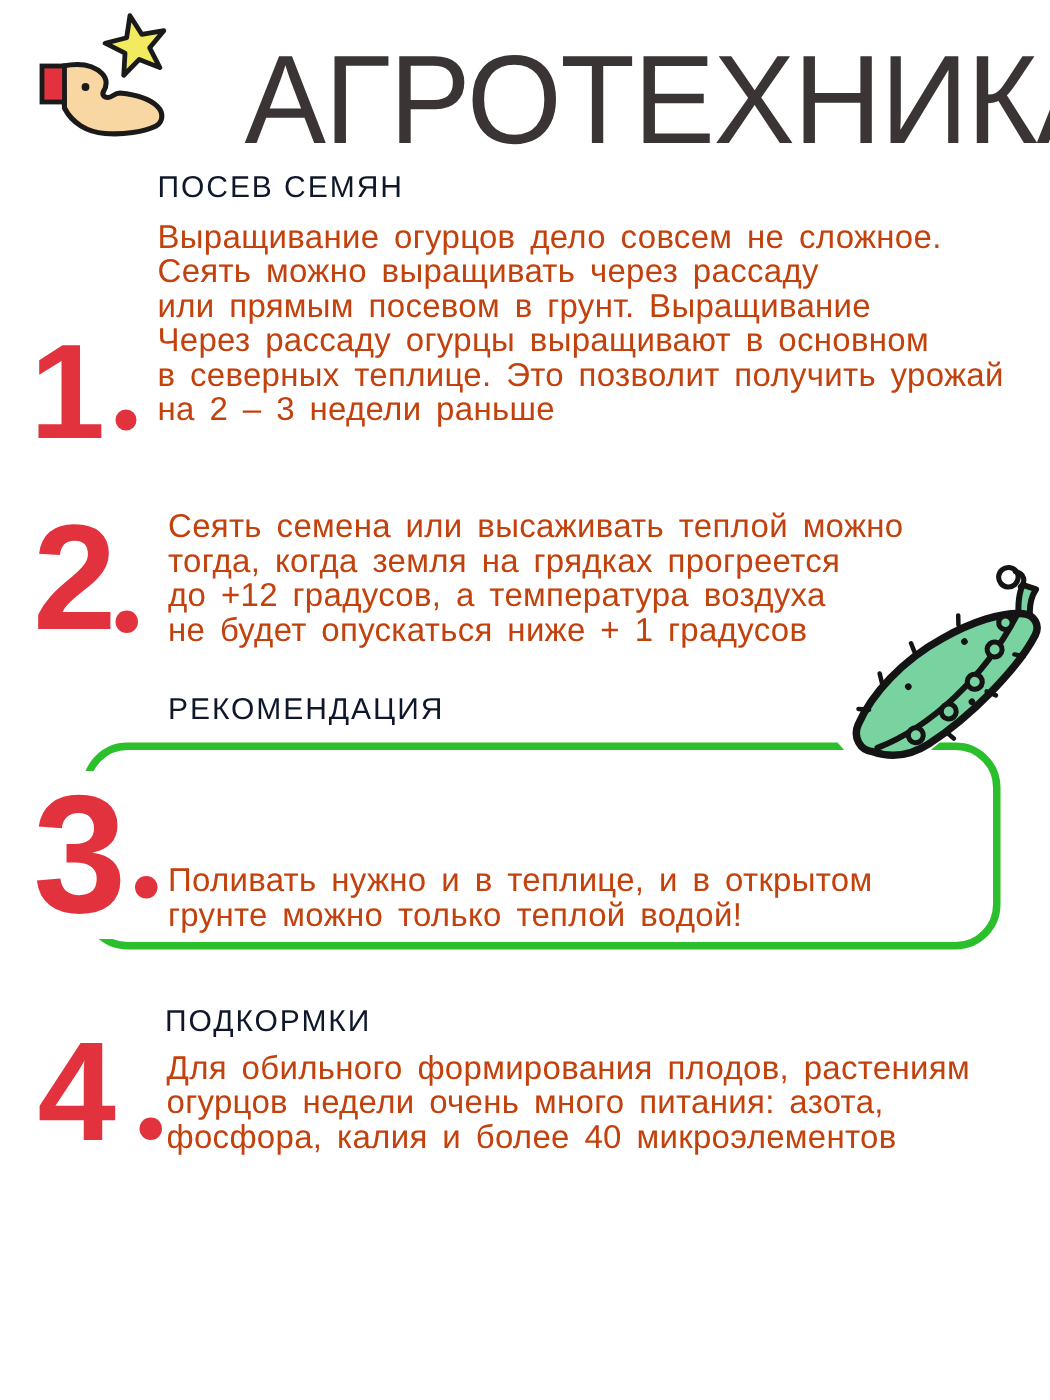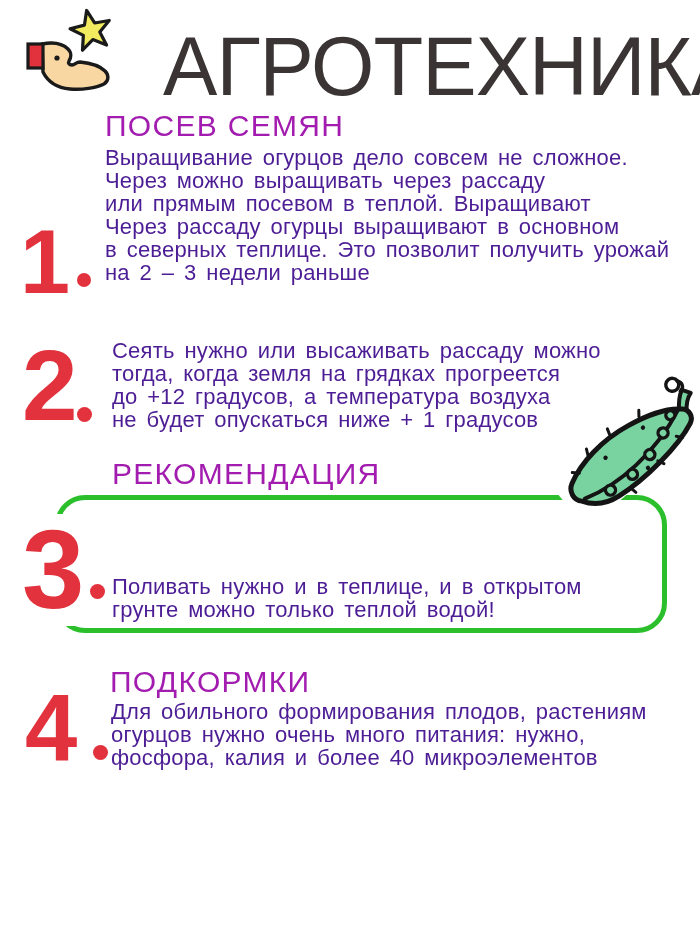--- a/index.html
+++ b/index.html
@@ -6,27 +6,27 @@
   .page{
     position:relative;width:700px;height:933px;background:#ffffff;overflow:hidden;
     font-family:"Liberation Sans", sans-serif;color:#1b1b1b;
   }
   .title{
     position:absolute;left:163px;top:24px;font-size:84px;line-height:1;
     color:#3a3434;letter-spacing:-1px;white-space:nowrap;
     transform:scaleX(0.97);transform-origin:left top;
   }
   .heading{
-    position:absolute;font-size:30px;line-height:23px;letter-spacing:1.3px;
-    color:#a21caf;white-space:nowrap;
+    position:absolute;font-size:20px;line-height:23px;letter-spacing:1.3px;
+    color:#0f172a;white-space:nowrap;
   }
   .para{position:absolute;}
   .para .line{
     font-size:22px;line-height:23px;letter-spacing:0.2px;word-spacing:3.5px;
-    color:#4c1d95;white-space:nowrap;
+    color:#c2410c;white-space:nowrap;
   }
   .num{
     position:absolute;font-weight:bold;color:#e2323d;line-height:1;z-index:3;
   }
   .num-white{background:#ffffff;padding:0 8px;}
   .num-dot{
     position:absolute;width:15px;height:15px;border-radius:50%;
     background:#e2323d;z-index:3;
   }
   .green-box{
@@ -59,31 +59,31 @@
     <circle cx="45" cy="54" r="2.6" fill="#1a1a1a"></circle>
   </svg>
 
   <div class="title">АГРОТЕХНИКА</div>
 
   <div class="num" style="left:20px;top:217px;font-size:90px">1</div>
   <div class="num-dot" style="left:77px;top:273px;width:14px;height:14px"></div>
   <div class="heading" style="left:105px;top:114px">ПОСЕВ СЕМЯН</div>
   <div class="para" style="left:105px;top:146px">
     <div class="line">Выращивание огурцов дело совсем не сложное.</div>
-    <div class="line">Через можно выращивать через рассаду</div>
-    <div class="line">или прямым посевом в теплой. Выращивают</div>
+    <div class="line">Сеять можно выращивать через рассаду</div>
+    <div class="line">или прямым посевом в грунт. Выращивание</div>
     <div class="line">Через рассаду огурцы выращивают в основном</div>
     <div class="line">в северных теплице. Это позволит получить урожай</div>
     <div class="line">на 2 – 3 недели раньше</div>
   </div>
 
   <div class="num" style="left:22px;top:335px;font-size:100px">2</div>
   <div class="num-dot" style="left:77px;top:407px"></div>
   <div class="para" style="left:112px;top:339px">
-    <div class="line">Сеять нужно или высаживать рассаду можно</div>
+    <div class="line">Сеять семена или высаживать теплой можно</div>
     <div class="line">тогда, когда земля на грядках прогреется</div>
     <div class="line">до +12 градусов, а температура воздуха</div>
     <div class="line">не будет опускаться ниже + 1 градусов</div>
   </div>
 
   <div class="heading" style="left:112px;top:462px">РЕКОМЕНДАЦИЯ</div>
   <div class="green-box"></div>
 
   <svg class="icon-abs z2" style="left:552px;top:370px" width="150" height="160" viewBox="0 0 150 160">
     <g transform="translate(6,112) rotate(-40)">
@@ -123,17 +123,17 @@
   <div class="para z2" style="left:112px;top:575px">
     <div class="line">Поливать нужно и в теплице, и в открытом</div>
     <div class="line">грунте можно только теплой водой!</div>
   </div>
 
   <div class="num" style="left:25px;top:681px;font-size:94px">4</div>
   <div class="num-dot" style="left:93px;top:745px"></div>
   <div class="heading" style="left:110px;top:670px">ПОДКОРМКИ</div>
   <div class="para" style="left:111px;top:700px">
     <div class="line">Для обильного формирования плодов, растениям</div>
-    <div class="line">огурцов нужно очень много питания: нужно,</div>
+    <div class="line">огурцов недели очень много питания: азота,</div>
     <div class="line">фосфора, калия и более 40 микроэлементов</div>
   </div>
 
 </div>
 
 </body></html>

